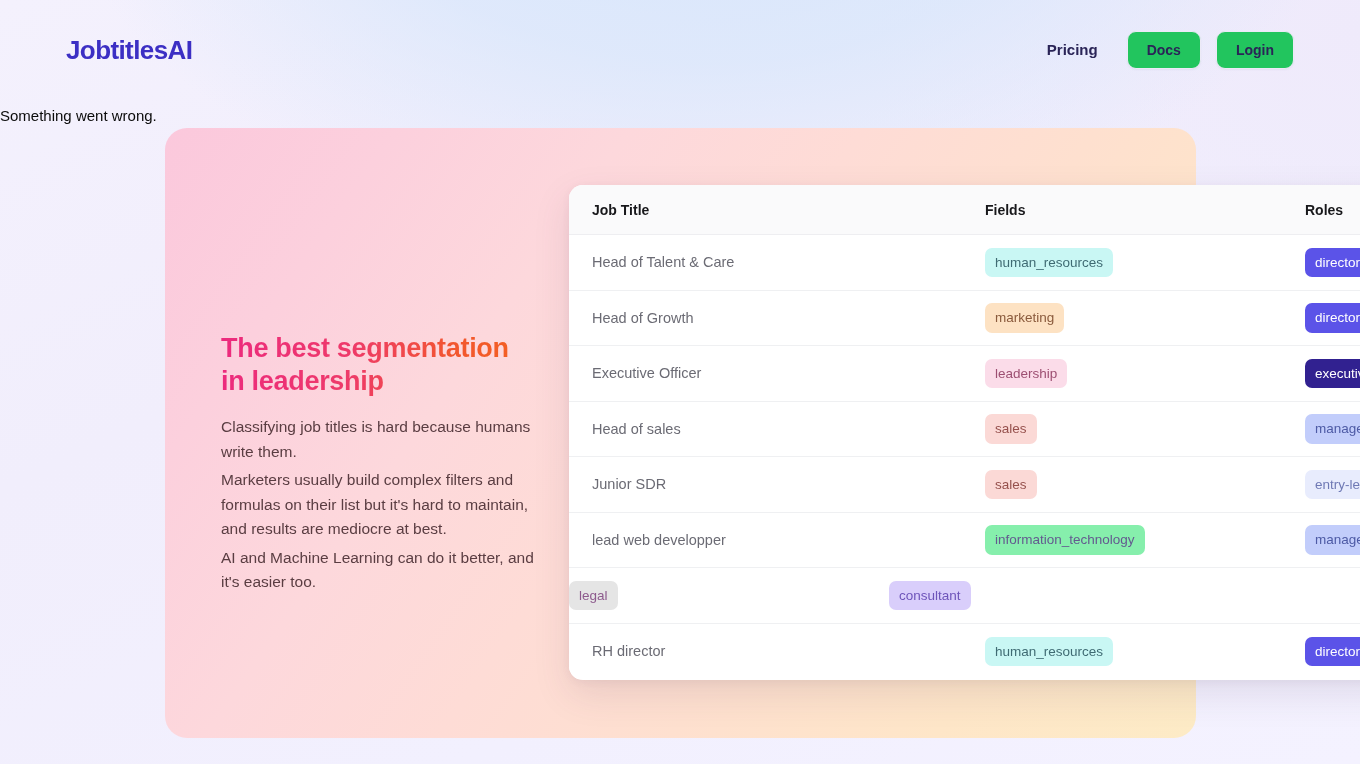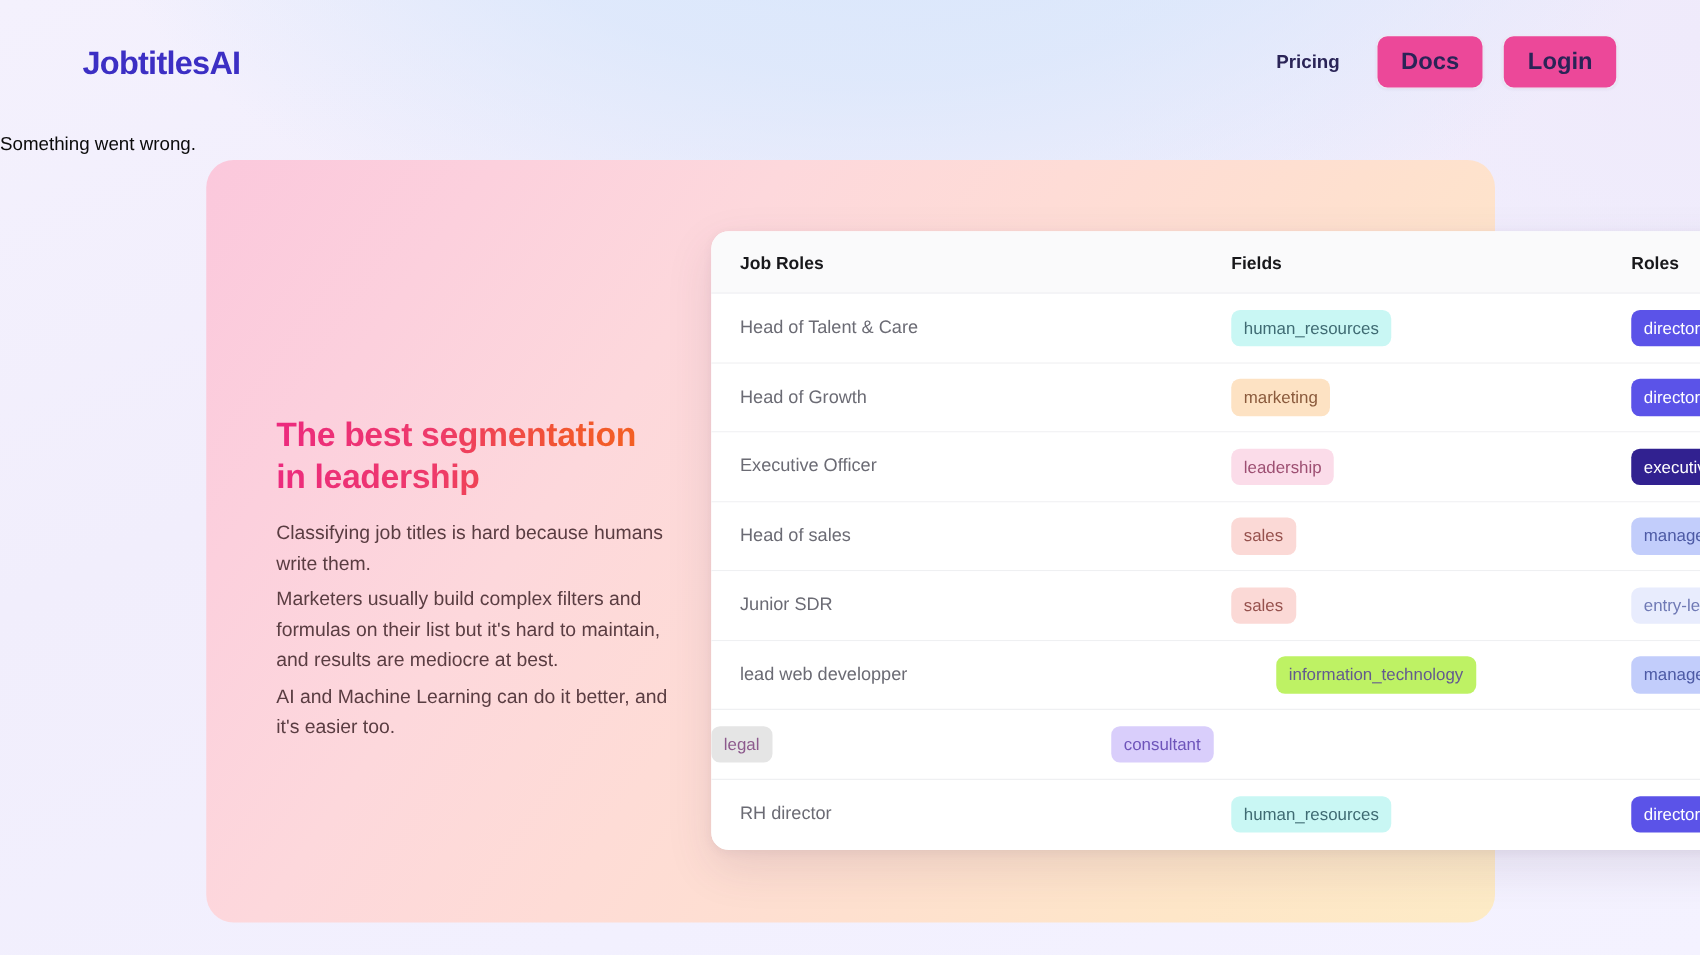--- a/index.html
+++ b/index.html
@@ -50,24 +50,24 @@
   .nav-link {
     font-size: 15px;
     font-weight: bold;
     color: #2a2457;
     padding: 0 14px;
     line-height: 1;
     cursor: pointer;
   }
 
   .nav-btn {
-    font-size: 19px;
+    font-size: 14px;
     font-weight: bold;
     color: #2a2457;
-    background: #ec4899;
+    background: #22c55e;
     border: 1px solid #eceaf6;
     border-radius: 9px;
     padding: 11px 19px;
     line-height: 1;
     cursor: pointer;
     box-shadow: 0 1px 2px rgba(40,30,90,0.05);
   }
 
   
   .error-line {
@@ -184,21 +184,21 @@
     padding: 8px 10px;
     border-radius: 7px;
     white-space: nowrap;
   }
 
   
   .f-human_resources      { background: #c9f7f4; color: #3f6b73; }
   .f-marketing            { background: #fde2c3; color: #8a5a3c; }
   .f-leadership           { background: #fbdce9; color: #9d4f72; }
   .f-sales                { background: #fbd9d6; color: #96514d; }
-  .f-information_technology { background: #bef264; color: #635a8f; margin-left: 36px; }
+  .f-information_technology { background: #86efac; color: #635a8f; }
   .f-legal                { background: #e5e5e5; color: #8d5a8d; }
 
   
   .r-director    { background: #5b53e8; color: #ffffff; }
   .r-executive   { background: #312190; color: #ffffff; }
   .r-manager     { background: #c2cdfb; color: #4d5aa5; }
   .r-entry-level { background: #e8ecfd; color: #6f79b5; }
   .r-consultant  { background: #d9cefb; color: #6e54ba; }
 </style>
 </head>
@@ -222,21 +222,21 @@
       <span>in leadership</span>
     </h1>
     <p class="hero-para">Classifying job titles is hard because humans write them.</p>
     <p class="hero-para">Marketers usually build complex filters and formulas on their list but it's hard to maintain, and results are mediocre at best.</p>
     <p class="hero-para">AI and Machine Learning can do it better, and it's easier too.</p>
   </div>
 </div>
 
 <div class="table-card">
   <div class="t-head">
-    <div class="c-title th">Job Roles</div>
+    <div class="c-title th">Job Title</div>
     <div class="c-field th">Fields</div>
     <div class="c-role th">Roles</div>
   </div>
   <div id="table-body">
       <div class="t-row">
         <div class="c-title"><span class="cell-title">Head of Talent &amp; Care</span></div>
         <div class="c-field"><span class="badge f-human_resources">human_resources</span></div>
         <div class="c-role"><span class="badge r-director">director</span></div>
       </div>
       <div class="t-row">

